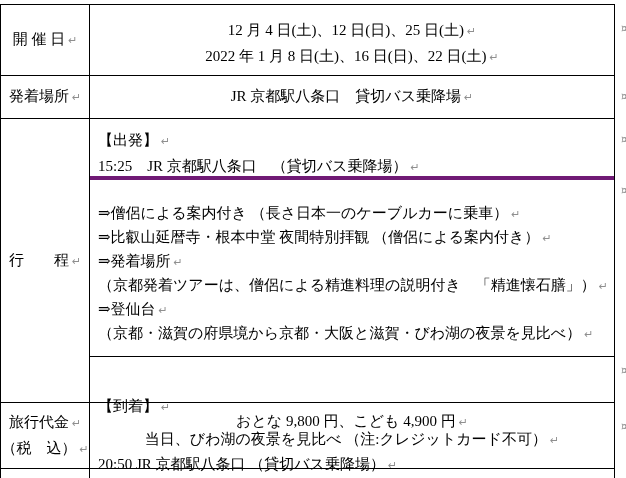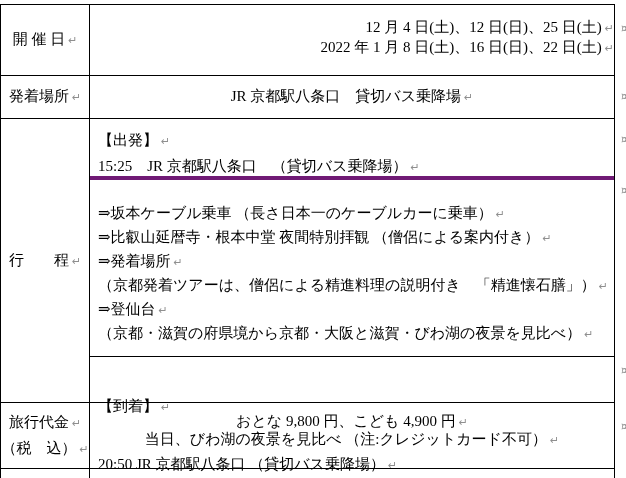--- a/index.html
+++ b/index.html
@@ -14,21 +14,21 @@
   .cnt { flex: 1 1 auto; min-width: 0; display: flex; flex-direction: column; }
 
   .r1 { height: 71px; }
   .r2 { height: 43px; }
   .r3 { height: 284px; }
   .r4 { height: 66px; }
   .r5 { height: 9px; }
 
   .centered .line { text-align: center; }
   .r1 .cnt { padding-top: 13px; }
-  .r1 .cnt .line { line-height: 18px; text-align: right; }
+  .r1 .cnt .line { line-height: 24px; }
   .r2 .cnt { justify-content: center; }
   .r2 .cnt .line { line-height: 22px; }
 
   .sec { width: 100%; }
   .sec .line { line-height: 22px; padding-left: 8px; text-align: left; white-space: pre; }
   .sec1 { height: 61px; border-bottom: 4px solid #701a75; padding-top: 9px; }
   .sec1 .line { line-height: 25px; }
   .sec2 { height: 177px; border-bottom: 1px solid #000; }
   .sec3 { height: 46px; padding-top: 3px; }
   .sec3 .line { line-height: 21px; margin-top: 36px; }
@@ -67,21 +67,21 @@
     <div class="lbl">
         <div class="line"><span>行　　程</span><span class="pm">↵</span></div>
       </div>
     <div class="cnt">
       <div class="sec sec1">
           <div class="line"><span>【出発】</span><span class="pm">↵</span></div>
           <div class="line"><span>15:25　JR 京都駅八条口　（貸切バス乗降場）</span><span class="pm">↵</span></div>
         </div>
       <div class="sec sec2">
           <div class="line"><span>&nbsp;</span></div>
-          <div class="line"><span>⇒坂本ケーブル乗車 （長さ日本一のケーブルカーに乗車）</span><span class="pm">↵</span></div>
+          <div class="line"><span>⇒僧侶による案内付き （長さ日本一のケーブルカーに乗車）</span><span class="pm">↵</span></div>
           <div class="line"><span>⇒比叡山延暦寺・根本中堂 夜間特別拝観 （僧侶による案内付き）</span><span class="pm">↵</span></div>
           <div class="line"><span>⇒発着場所</span><span class="pm">↵</span></div>
           <div class="line"><span>（京都発着ツアーは、僧侶による精進料理の説明付き　「精進懐石膳」）</span><span class="pm">↵</span></div>
           <div class="line"><span>⇒登仙台</span><span class="pm">↵</span></div>
           <div class="line"><span>（京都・滋賀の府県境から京都・大阪と滋賀・びわ湖の夜景を見比べ）</span><span class="pm">↵</span></div>
           <div class="line"><span>&nbsp;</span></div>
         </div>
       <div class="sec sec3">
           <div class="line"><span>【到着】</span><span class="pm">↵</span></div>
           <div class="line"><span>20:50 JR 京都駅八条口 （貸切バス乗降場）</span><span class="pm">↵</span></div>

